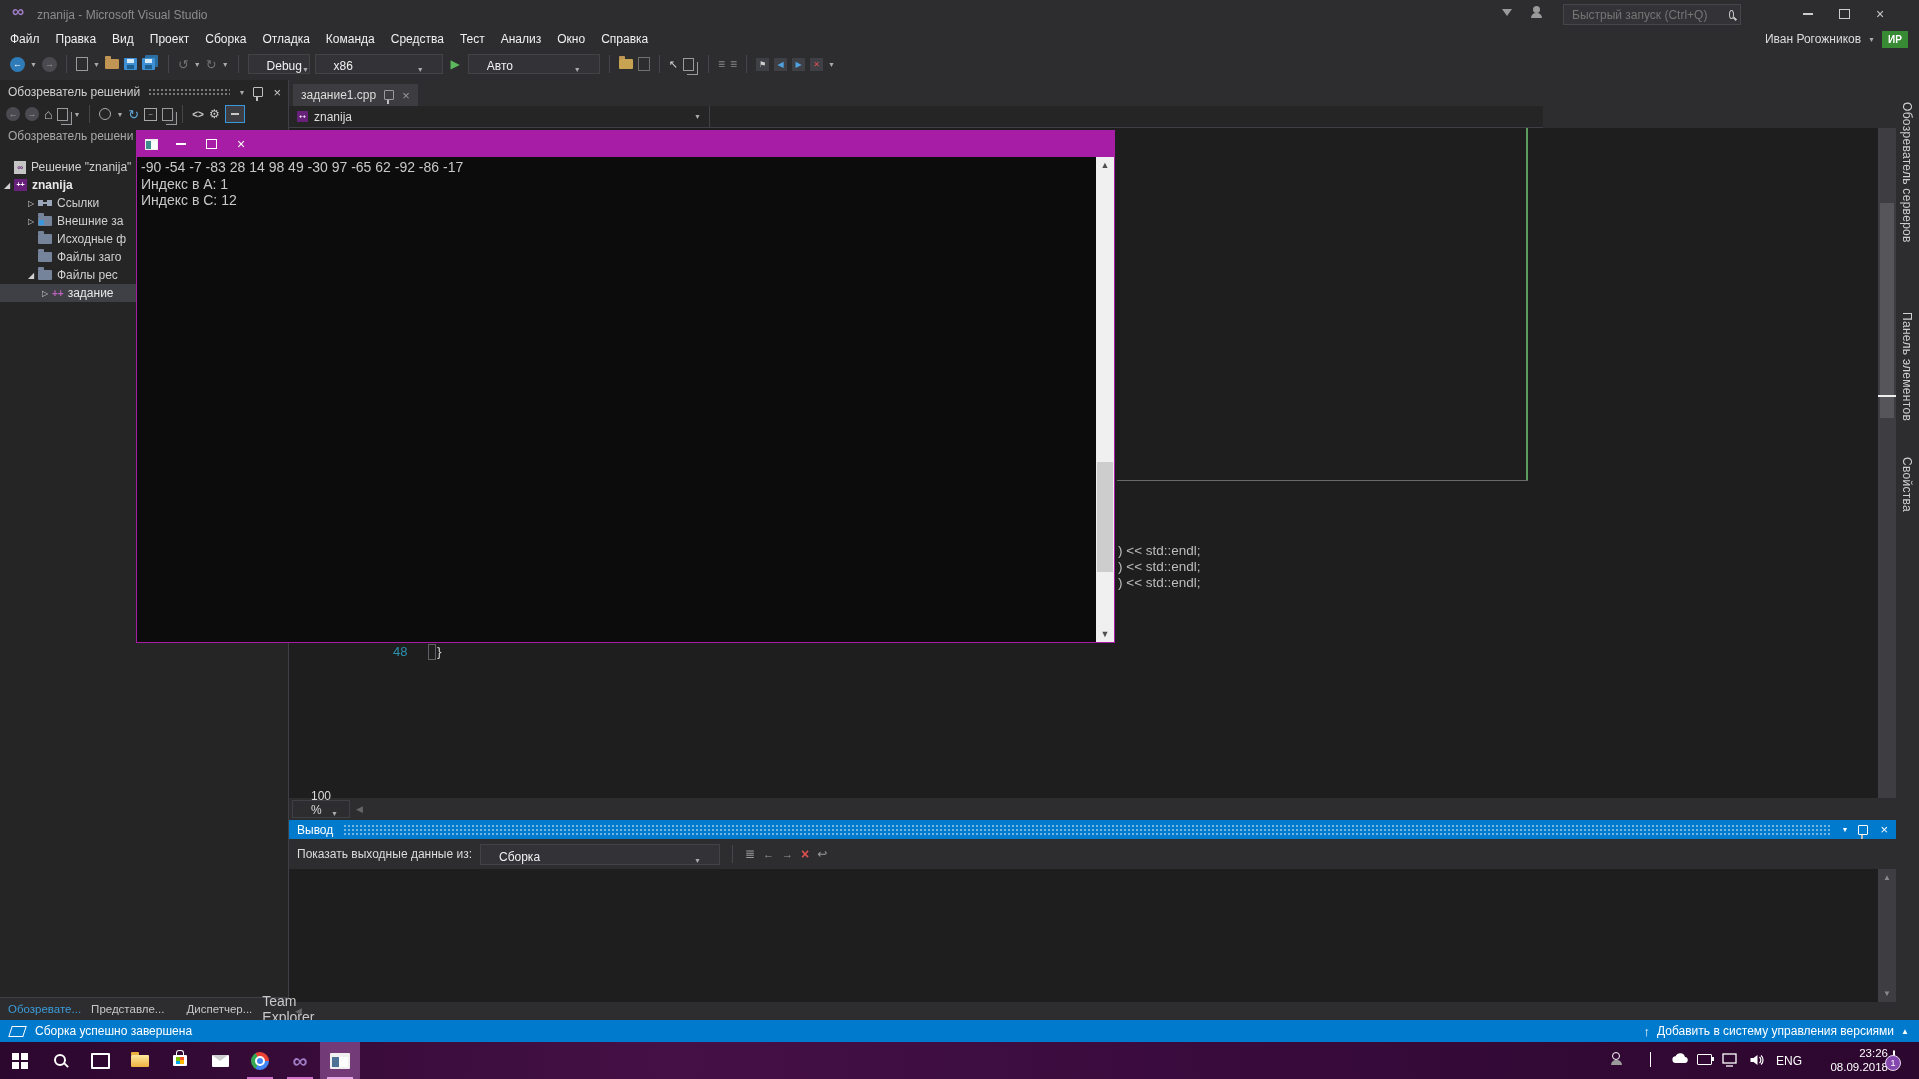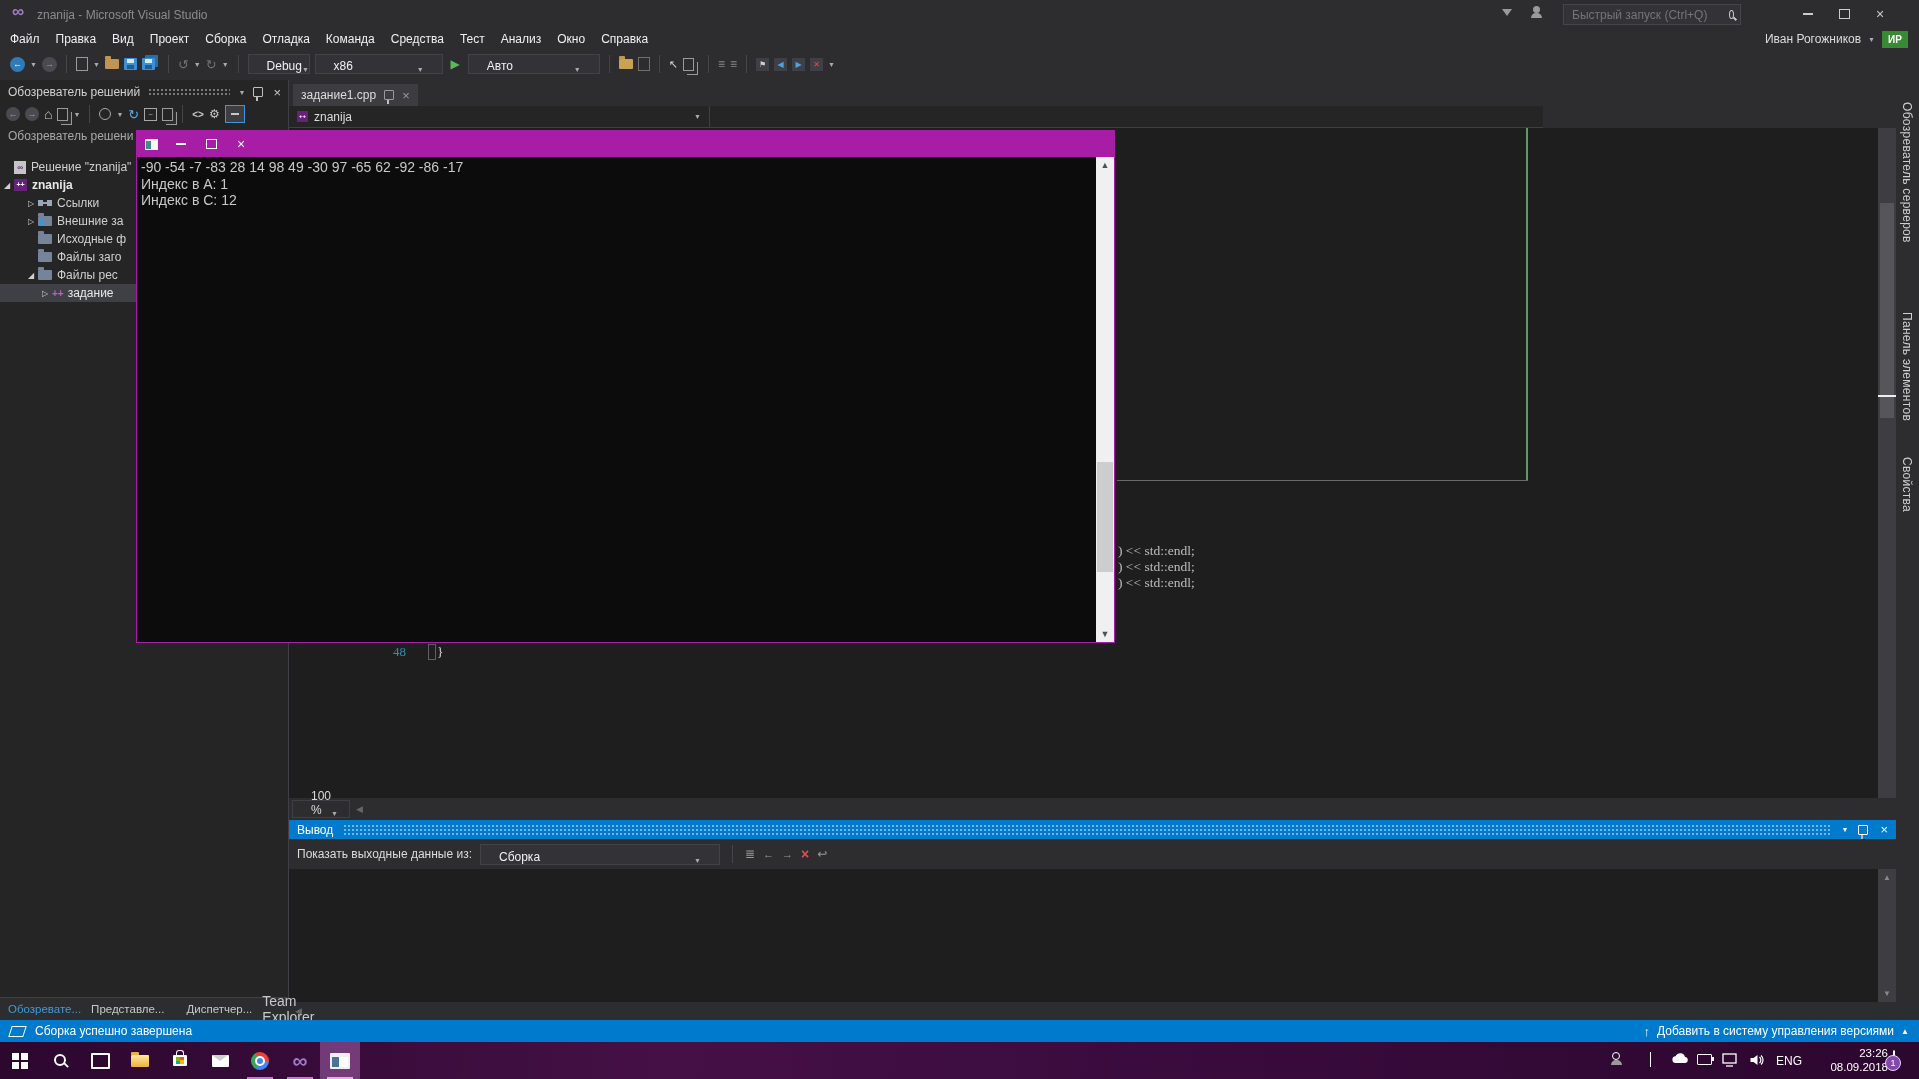--- a/index.html
+++ b/index.html
@@ -1,20 +1,20 @@
 <!DOCTYPE html>
 <html><head>
 <meta charset="utf-8">
 <style>
   html,body{margin:0;padding:0;background:#1E1E1E}
   #screen{position:relative;width:1919px;height:1079px;background:#2D2D30;overflow:hidden;
           font-family:"Liberation Sans",sans-serif;font-size:12px;color:#F1F1F1;cursor:default}
   .abs{position:absolute}
   .f{display:flex;align-items:center}
-  .mono{font-family:Liberation Serif, serif}
+  .mono{font-family:Liberation Sans, sans-serif}
   .sep{width:1px;height:18px;background:#46464A;margin:0 4px}
   .caret{font-size:7px;color:#ABABAB;line-height:1}
   .ddl{background:#333337;border:1px solid #434346;color:#F1F1F1;display:flex;align-items:flex-end;
        justify-content:space-between;padding:0 18px;height:20px;box-sizing:border-box}
   .dots{background-image:radial-gradient(circle,rgba(255,255,255,.38) 1px,transparent 1.2px);background-size:4px 4px}
   .dots-blue{background-image:radial-gradient(circle,rgba(255,255,255,.45) 1px,transparent 1.2px);background-size:4px 4px}
   
   .mitem{padding:0 8px;color:#F1F1F1}
   
   .circ{width:15px;height:15px;border-radius:50%;display:inline-flex;align-items:center;justify-content:center;font-size:9px}

